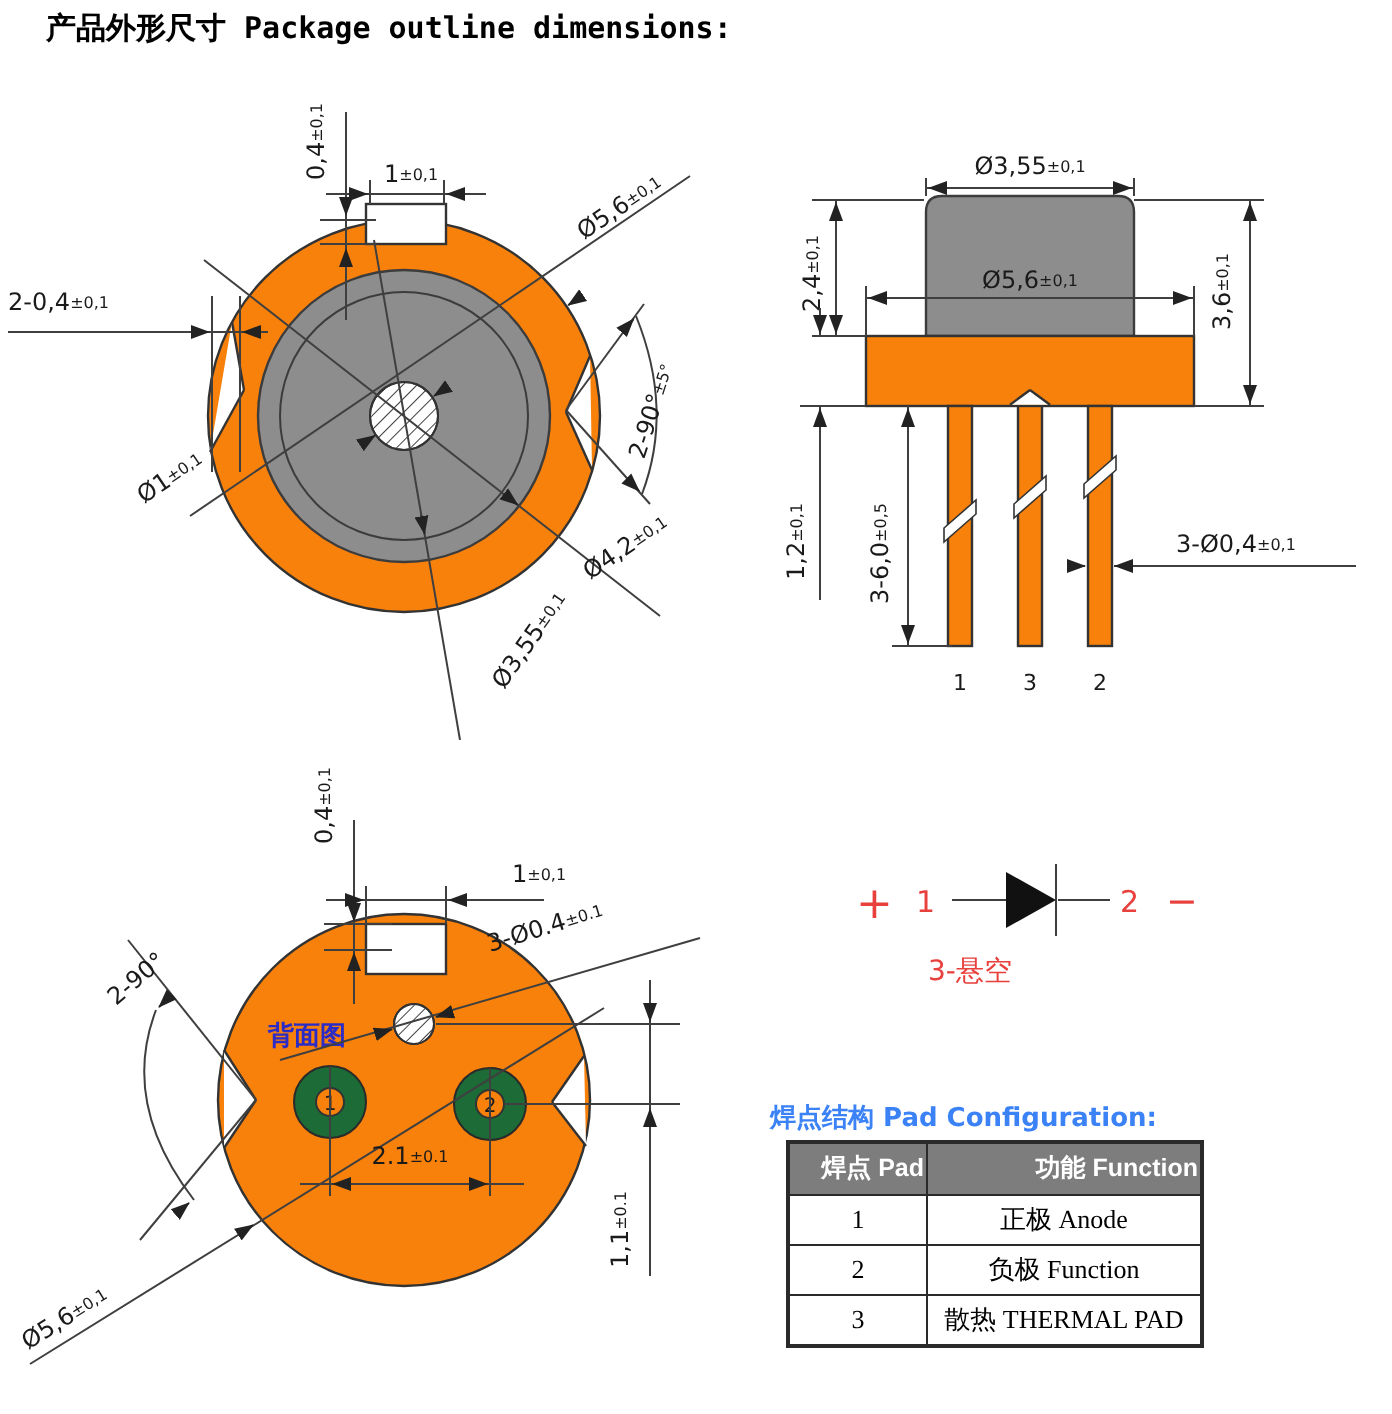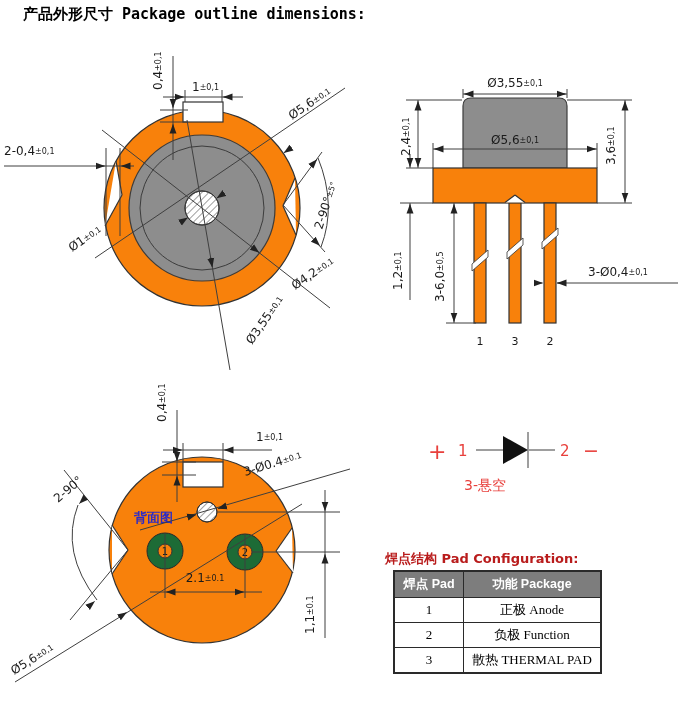--- a/index.html
+++ b/index.html
@@ -9,25 +9,25 @@
              font-weight:bold;font-size:15px;color:#000;letter-spacing:0px;white-space:nowrap;margin-left:12px;}
   svg{position:absolute;}
   .dim{font-size:12px;fill:#1a1a1a;font-family:"DejaVu Sans",sans-serif;}
   .tol{font-size:8px;}
   .pinlbl{font-size:11px;fill:#1a1a1a;}
   .padnum{font-size:10px;fill:#1a1a1a;}
   .cnblue{font-size:13px;fill:#2b2bc8;font-weight:bold;}
   .red-t{fill:#e8403c;}
   line,path.dl{stroke:#3f3f3f;stroke-width:1;fill:none;}
   .edge{stroke:#333;stroke-width:1.2;}
-  .tbl-head{position:absolute;left:385px;top:550px;font-weight:bold;font-size:13px;color:#b91c1c;white-space:nowrap;}
+  .tbl-head{position:absolute;left:385px;top:550px;font-weight:bold;font-size:13px;color:#3b82f6;white-space:nowrap;}
   table.pad-table{position:absolute;left:393px;top:570px;border-collapse:collapse;
         border:2px solid #2a2a2a;font-family:"Liberation Serif",serif;font-size:13px;color:#000;}
   table.pad-table th{background:#7d7d7d;color:#fff;font-family:"Liberation Sans",sans-serif;
-        font-size:12.5px;font-weight:bold;border:1px solid #2a2a2a;height:23px;}
+        font-size:12.5px;font-weight:bold;border:1px solid #2a2a2a;height:23px;text-align:right;}
   table.pad-table td{border:1px solid #2a2a2a;text-align:center;height:22px;}
   .c1{width:66px;} .c2{width:134px;}
 </style>
 </head>
 <body>
 
 <div class="page">
 
   <div class="doc-title">产品外形尺寸 Package outline dimensions:</div>
 
@@ -297,21 +297,21 @@
     <text class="red-t" x="160" y="31" font-size="15">2</text>
     <text class="red-t" x="183" y="32" font-size="19">−</text>
     <text class="red-t" x="64" y="65" font-size="14">3-悬空</text>
   </svg>
 
   <div class="tbl-head">焊点结构 Pad Configuration:</div>
   <table class="pad-table">
     <thead>
       <tr>
         <th class="c1">焊点 Pad</th>
-        <th class="c2">功能 Package</th>
+        <th class="c2">功能 Function</th>
       </tr>
     </thead>
     <tbody>
       <tr>
         <td>1</td>
         <td>正极 Anode</td>
       </tr>
       <tr>
         <td>2</td>
         <td>负极 Function</td>

